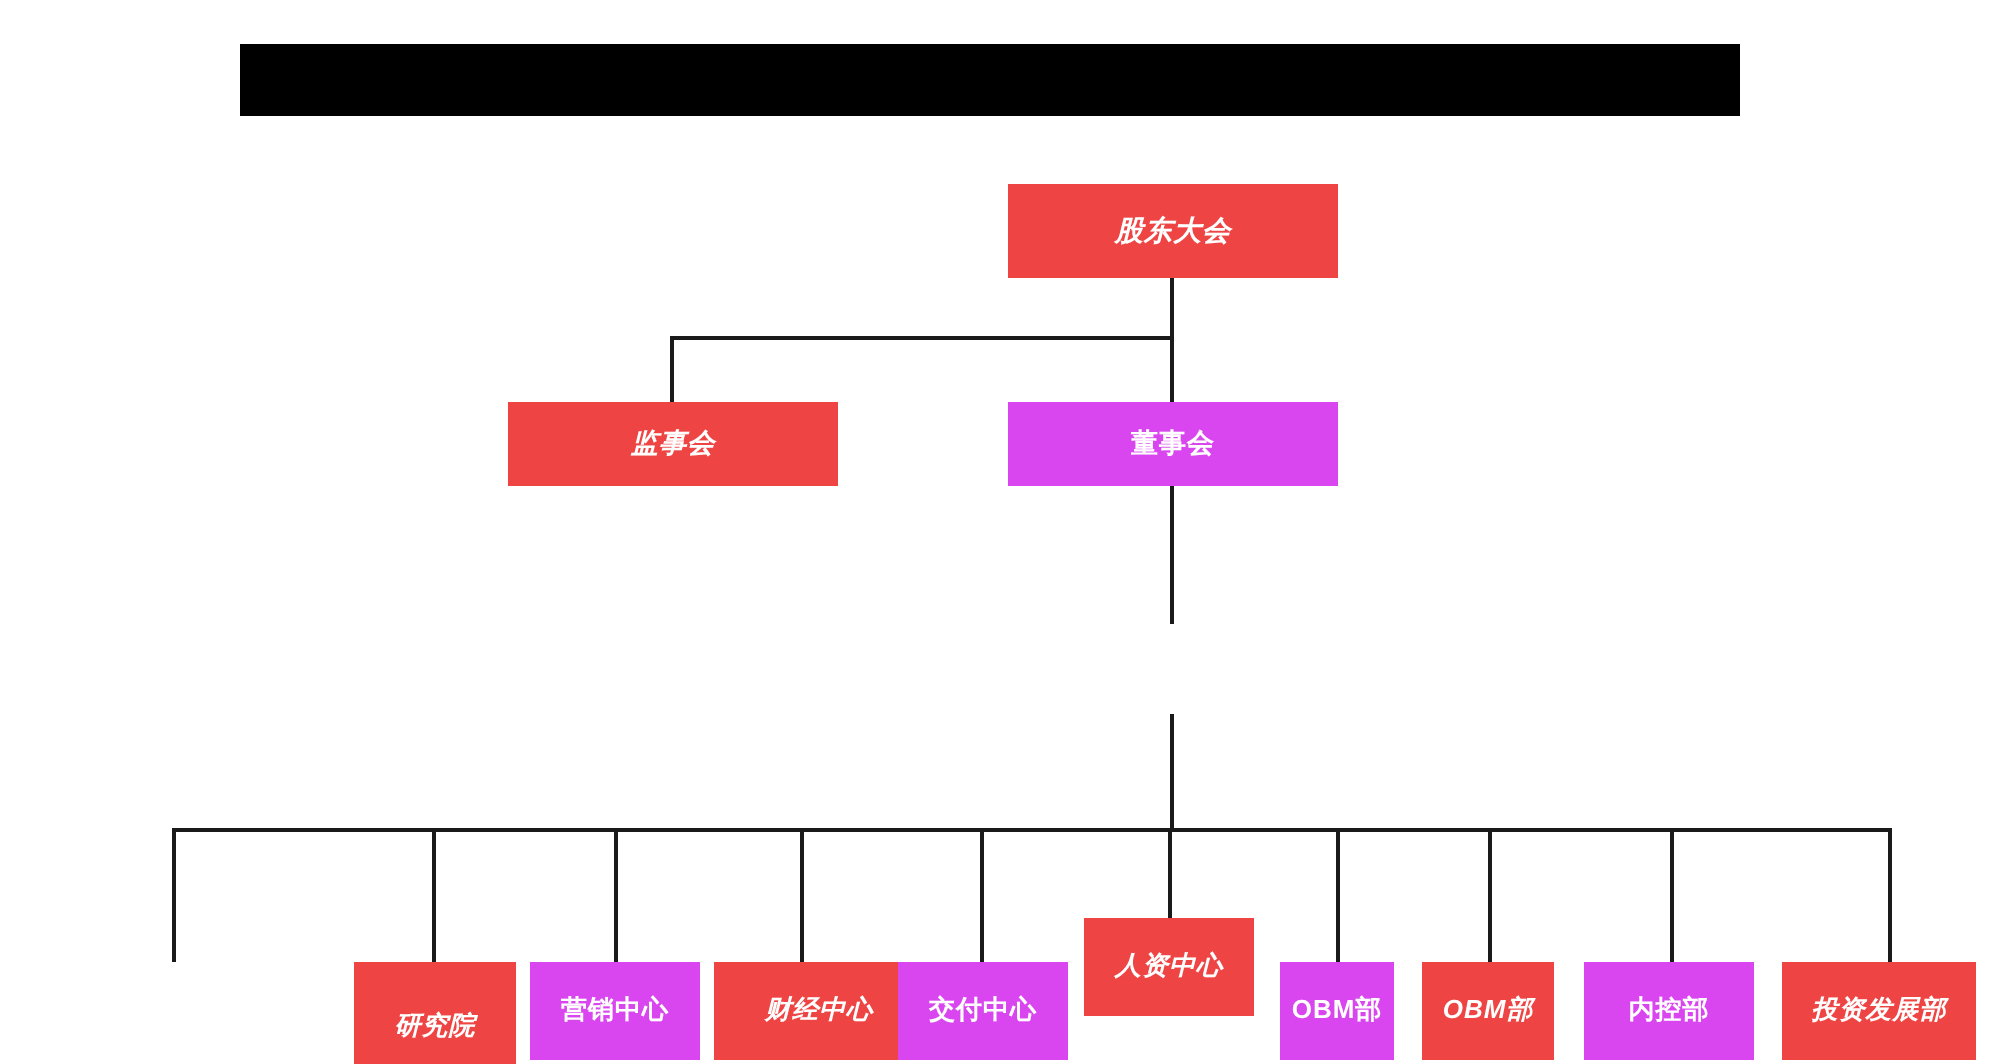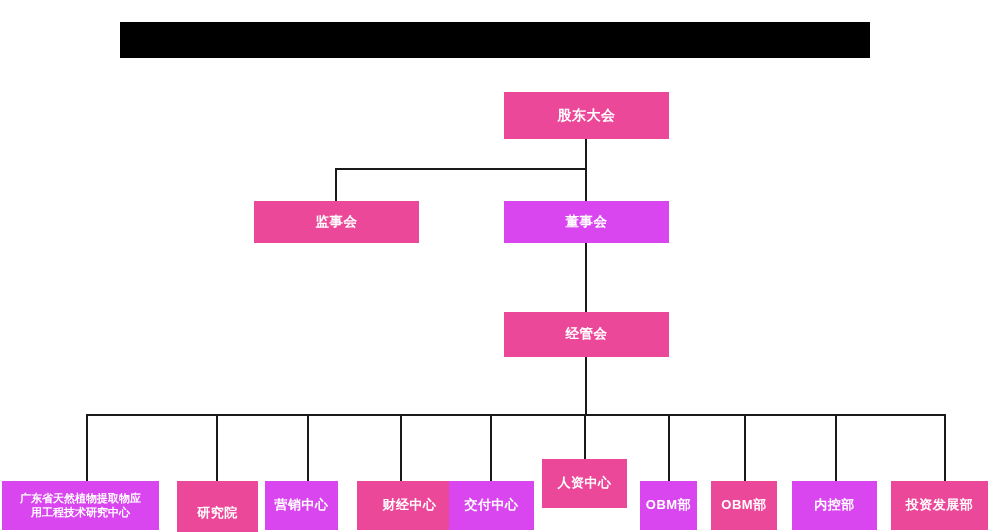--- a/index.html
+++ b/index.html
@@ -30,21 +30,21 @@
     display: flex;
     align-items: center;
     justify-content: center;
     text-align: center;
     color: #ffffff;
     font-weight: bold;
     line-height: 1.25;
     letter-spacing: 0.5px;
     z-index: 3;
   }
-  .node.primary { background: #ec4899; }
+  .node.primary { background: #ef4444; font-style: italic; }
   .node.secondary { background: #d946ef; align-items: center; }
 
   .node-label {
     display: block;
     width: 100%;
     padding: 0 4px;
     box-sizing: border-box;
     white-space: pre-line;
   }
   .node.lvl1 { font-size: 14px; }
@@ -99,34 +99,27 @@
   </div>
 
   <div class="node primary lvl2" style="left:254px; top:201px; width:165px; height:42px;">
     <span class="node-label">监事会</span>
   </div>
 
   <div class="node secondary lvl2" style="left:504px; top:201px; width:165px; height:42px;">
     <span class="node-label">董事会</span>
   </div>
 
-  <div class="node primary lvl3" style="left:504px; top:312px; width:165px; height:45px;">
-    <span class="node-label">经管会</span>
-  </div>
 
-  <div class="node secondary leaf tiny" style="left:2px; top:481px; width:157px; height:49px;">
-    <span class="node-label">广东省天然植物提取物应
-用工程技术研究中心</span>
-  </div>
 
   <div class="node primary leaf" style="left:177px; top:481px; width:81px; height:65px;">
     <span class="node-label">研究院</span>
   </div>
 
-  <div class="node secondary leaf" style="left:265px; top:481px; width:73px; height:49px;">
+  <div class="node secondary leaf" style="left:265px; top:481px; width:85px; height:49px;">
     <span class="node-label">营销中心</span>
   </div>
 
   <div class="node primary leaf" style="left:357px; top:481px; width:105px; height:49px;">
     <span class="node-label">财经中心</span>
   </div>
 
   <div class="node secondary leaf" style="left:449px; top:481px; width:85px; height:49px;">
     <span class="node-label">交付中心</span>
   </div>

